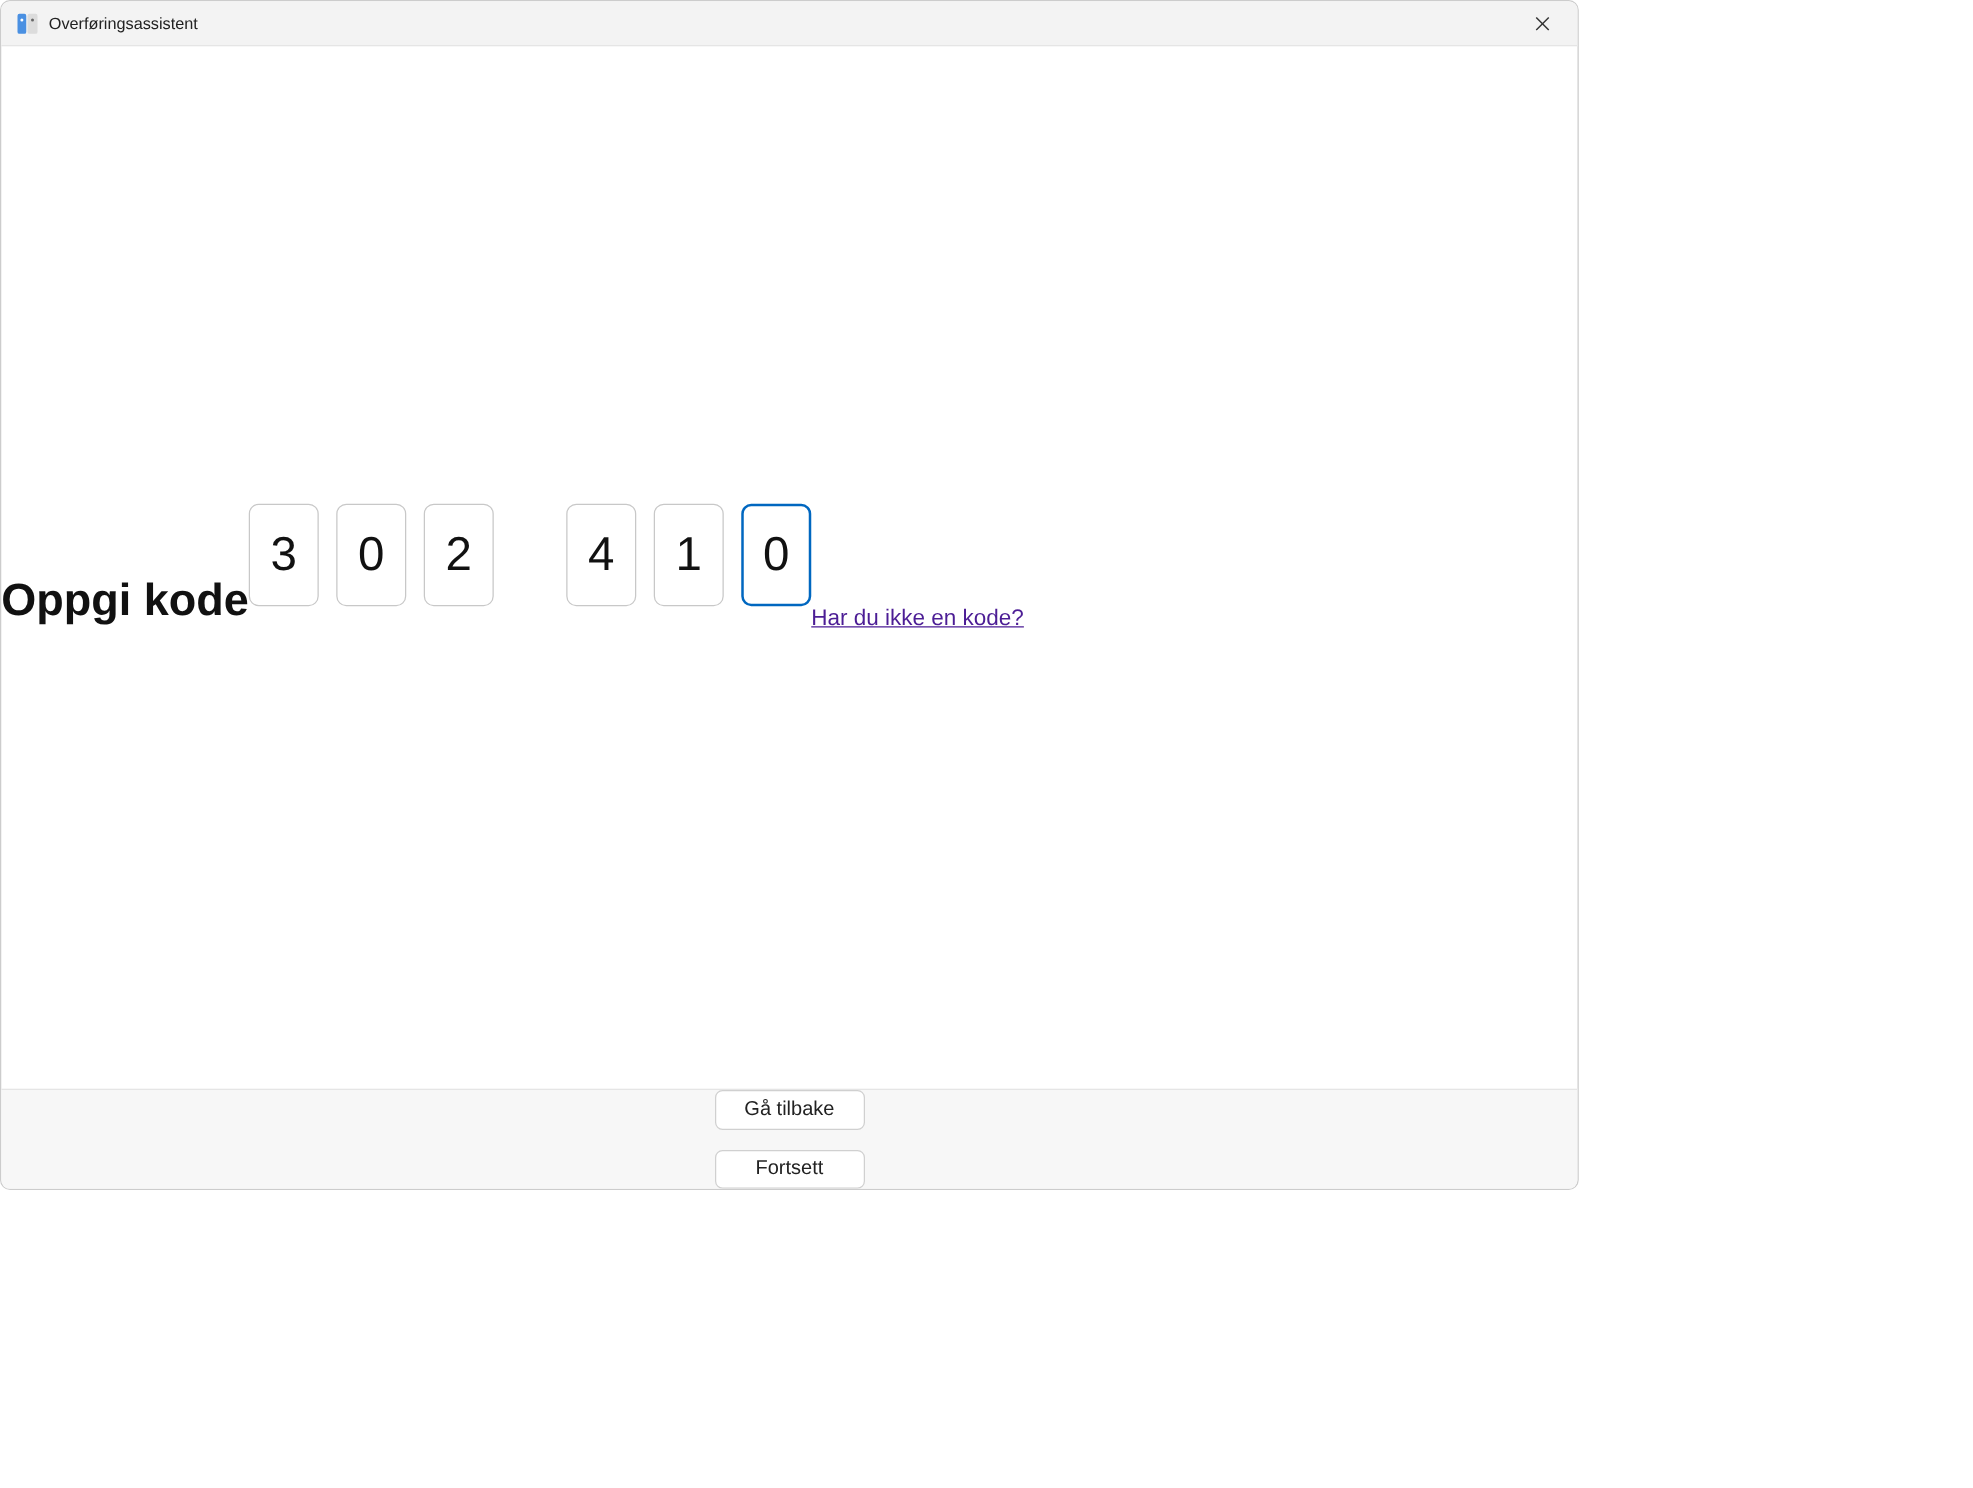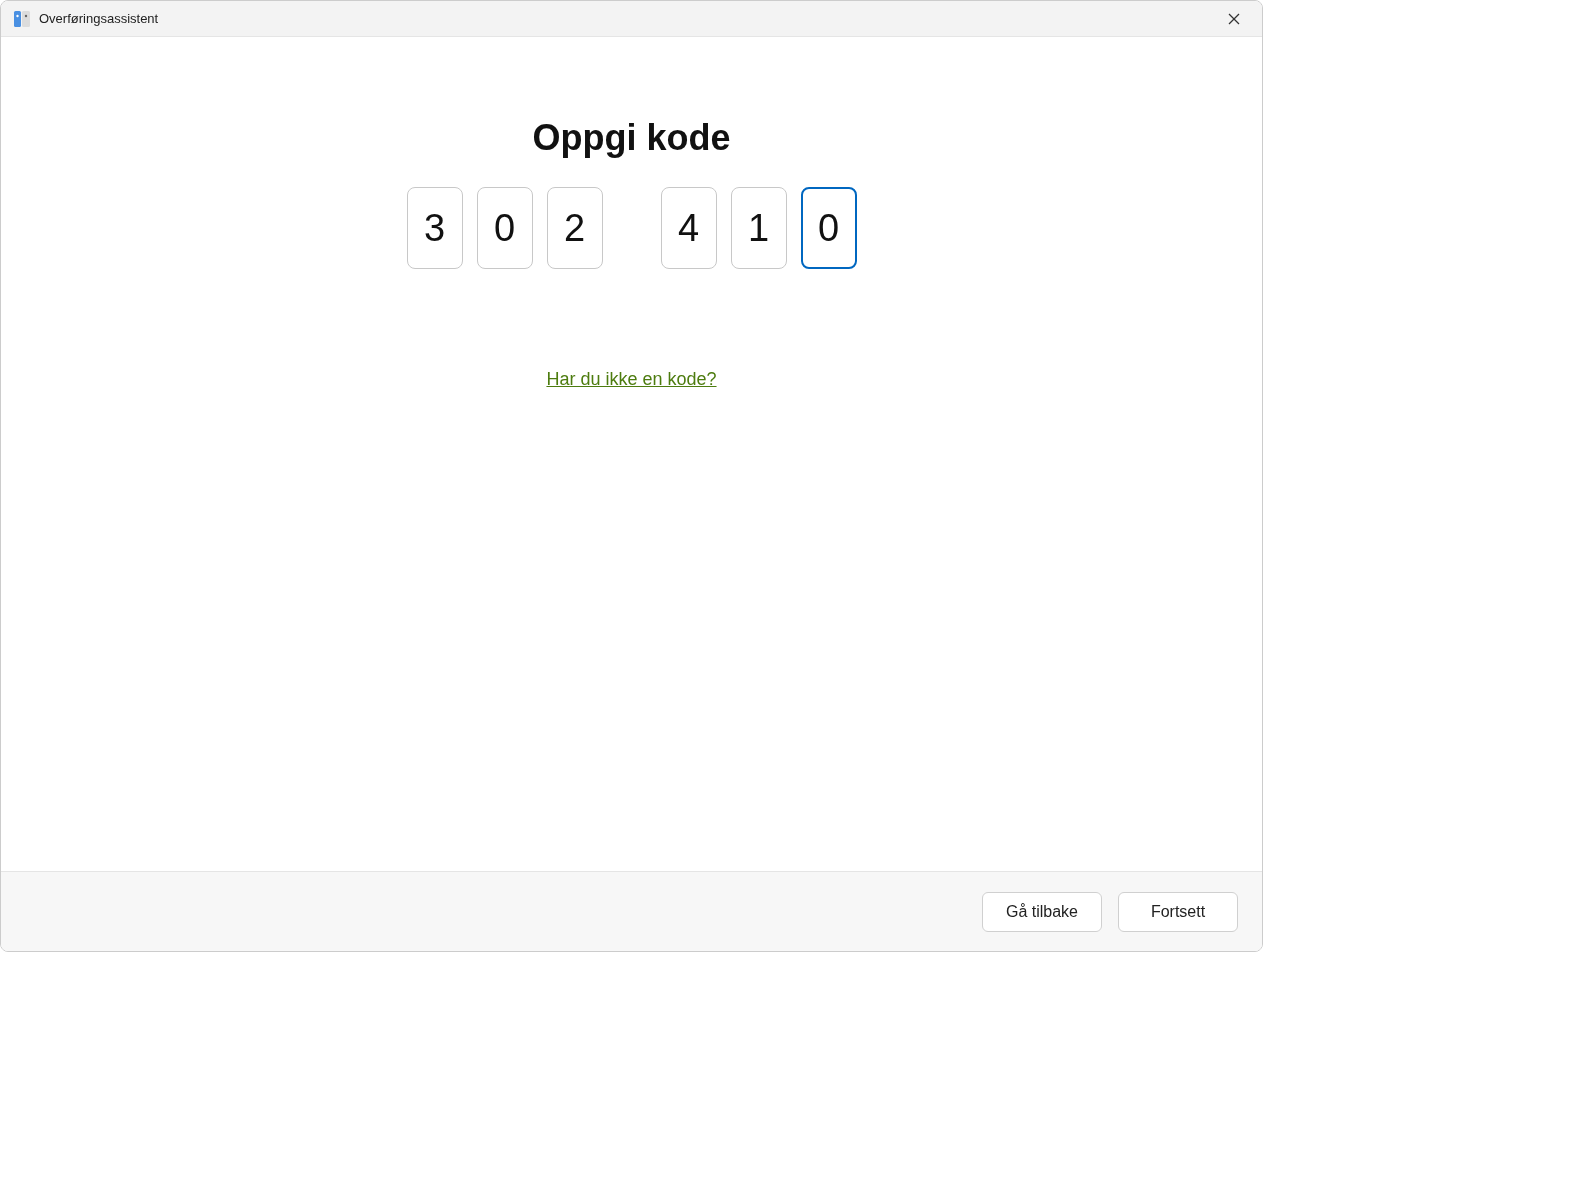--- a/index.html
+++ b/index.html
@@ -50,21 +50,21 @@
       display: flex;
       align-items: center;
       justify-content: center;
       cursor: pointer;
       font-size: 16px;
       color: #333;
     }
     .content {
       flex: 1;
       display: flex;
-      flex-direction: column;
+      flex-direction: row;
       align-items: center;
       padding-top: 80px;
     }
     .heading {
       font-size: 36px;
       font-weight: 700;
       color: #111;
       margin-bottom: 28px;
     }
     .instruction {
@@ -89,33 +89,34 @@
       text-align: center;
       color: #111;
       outline: none;
       font-family: inherit;
     }
     .code-box.focused {
       border: 2px solid #0067c0;
     }
     .help-link {
       font-size: 18px;
-      color: #4d7c0f;
+      color: #4c1d95;
       text-decoration: underline;
       cursor: pointer;
     }
     .footer {
       height: 80px;
       background: #f7f7f7;
       border-top: 1px solid #e5e5e5;
       display: flex;
       align-items: center;
       justify-content: flex-end;
       padding: 0 24px;
       gap: 16px;
+      flex-direction: column;
     }
     .btn {
       min-width: 120px;
       height: 40px;
       padding: 0 22px;
       background: #fff;
       border: 1px solid #d0d0d0;
       border-radius: 6px;
       font-size: 16px;
       color: #222;

